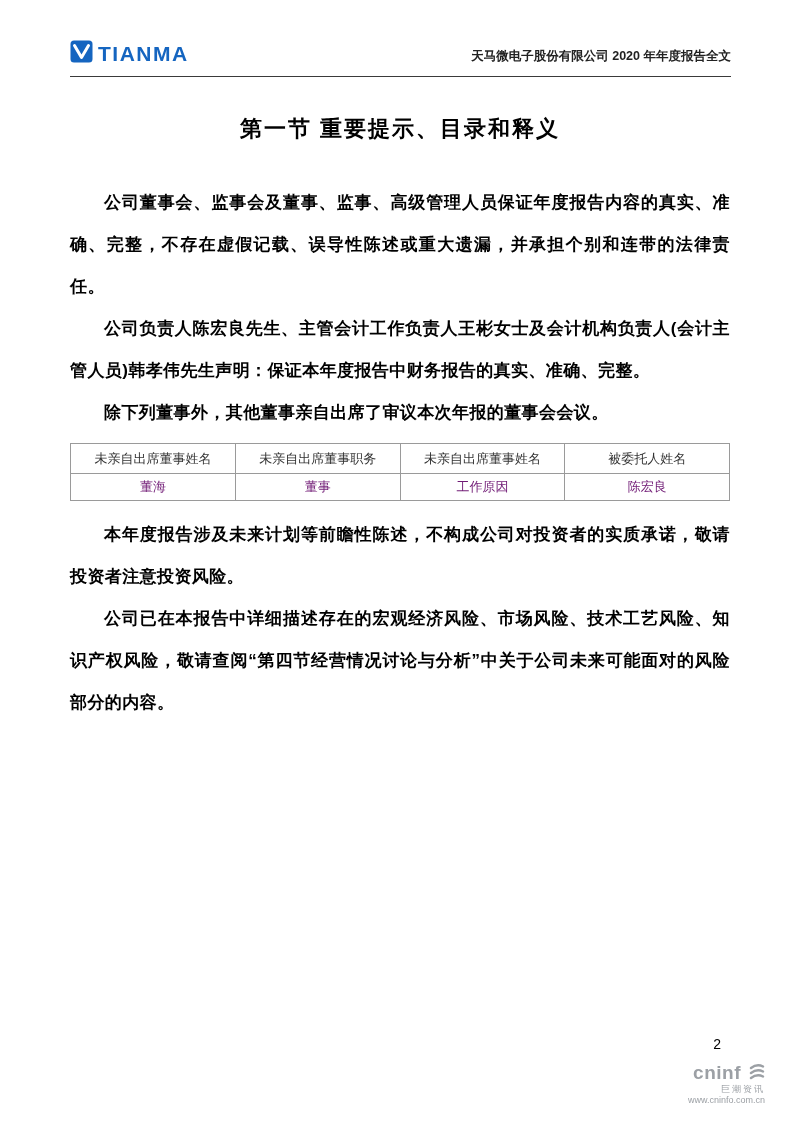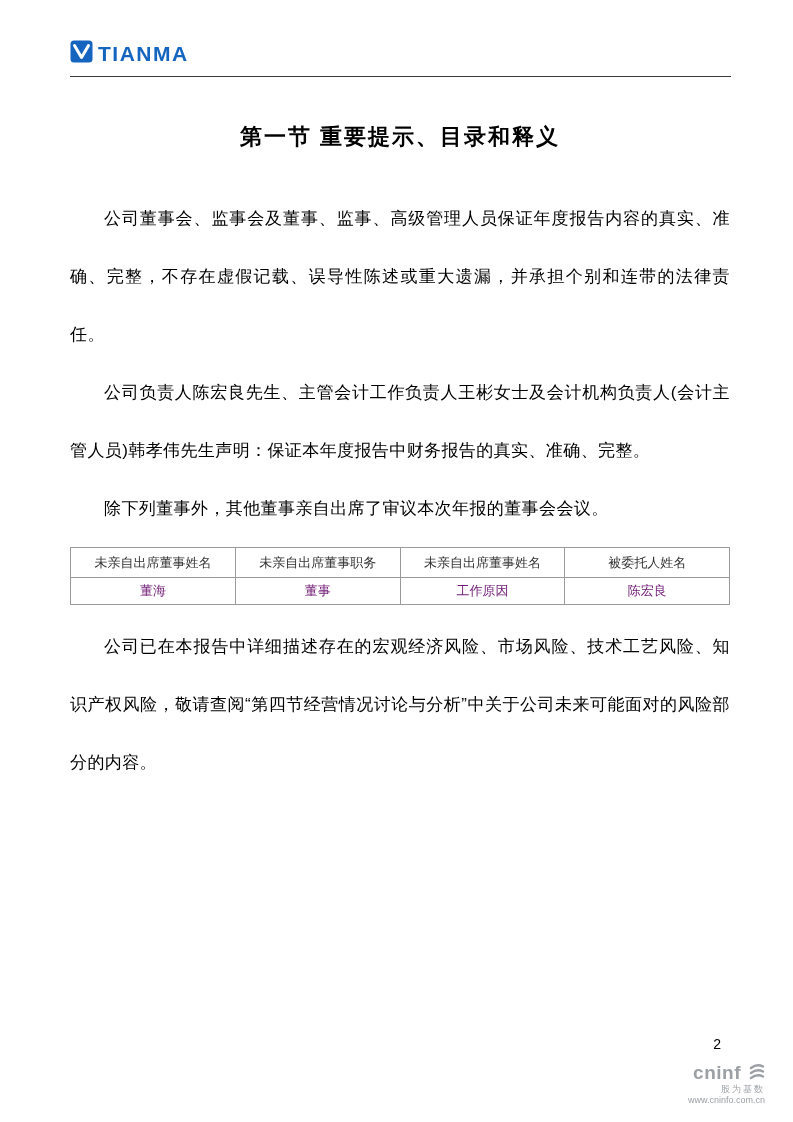--- a/index.html
+++ b/index.html
@@ -42,36 +42,36 @@
   .header-doc-title {
     font-size: 12.5px;
     color: #222;
     font-weight: bold;
     padding-bottom: 2px;
   }
 
   
   .main {
     position: absolute;
-    top: 122px;
+    top: 114px;
     left: 70px;
     width: 660px;
   }
   .section-title {
     font-size: 22px;
     font-weight: bold;
     text-align: center;
     letter-spacing: 2px;
     line-height: 30px;
     margin-bottom: 38px;
   }
   .para {
     font-size: 17px;
-    font-weight: normal;
-    line-height: 58px;
+    font-weight: bold;
+    line-height: 42px;
     text-indent: 2em;
     text-align: justify;
     letter-spacing: 0.4px;
   }
 
   
   .directors-table {
     width: 100%;
     border-collapse: collapse;
     margin: 9px 0 13px 0;
@@ -139,20 +139,21 @@
   <div class="header">
     <div class="logo">
       <span>
         <svg width="23" height="23" viewBox="0 0 23 23" aria-hidden="true">
           <rect x="0.5" y="0.5" width="22" height="22" rx="3.5" fill="#1565c0"></rect>
           <path d="M4.5 5.5 L11.5 17.5 L18.5 5.5" stroke="#ffffff" stroke-width="3" fill="none" stroke-linecap="round" stroke-linejoin="round"></path>
         </svg>
       </span>
       <span class="logo-text">TIANMA</span>
     </div>
+    <div class="header-doc-title">天马微电子股份有限公司 2020 年年度报告全文</div>
   </div>
 
   <div class="main">
     <div class="section-title">第一节 重要提示、目录和释义</div>
 
     <p class="para">公司董事会、监事会及董事、监事、高级管理人员保证年度报告内容的真实、准确、完整，不存在虚假记载、误导性陈述或重大遗漏，并承担个别和连带的法律责任。</p>
     <p class="para">公司负责人陈宏良先生、主管会计工作负责人王彬女士及会计机构负责人(会计主管人员)韩孝伟先生声明：保证本年度报告中财务报告的真实、准确、完整。</p>
     <p class="para">除下列董事外，其他董事亲自出席了审议本次年报的董事会会议。</p>
 
     <table class="directors-table">
@@ -167,33 +168,34 @@
       <tbody>
         <tr>
           <td>董海</td>
           <td>董事</td>
           <td>工作原因</td>
           <td>陈宏良</td>
         </tr>
       </tbody>
     </table>
 
+    <p class="para">本年度报告涉及未来计划等前瞻性陈述，不构成公司对投资者的实质承诺，敬请投资者注意投资风险。</p>
     <p class="para">公司已在本报告中详细描述存在的宏观经济风险、市场风险、技术工艺风险、知识产权风险，敬请查阅“第四节经营情况讨论与分析”中关于公司未来可能面对的风险部分的内容。</p>
   </div>
 
   <div class="page-number">2</div>
 
   <div class="cninfo">
     <div class="cninfo-top">
       <span class="cninfo-word">cninf</span>
       <span>
         <svg width="16" height="17" viewBox="0 0 16 17" aria-hidden="true">
           <path d="M2 5 Q 8 0.5 14 3.5" stroke="#9ca0a5" stroke-width="2.4" fill="none" stroke-linecap="round"></path>
           <path d="M2 10 Q 8 5.5 14 8.5" stroke="#9ca0a5" stroke-width="2.4" fill="none" stroke-linecap="round"></path>
           <path d="M2 15 Q 8 10.5 14 13.5" stroke="#9ca0a5" stroke-width="2.4" fill="none" stroke-linecap="round"></path>
         </svg>
       </span>
     </div>
-    <div class="cninfo-cn">股为基数</div>
+    <div class="cninfo-cn">巨潮资讯</div>
     <div class="cninfo-url">www.cninfo.com.cn</div>
   </div>
 
 </div>
 
 </body></html>

